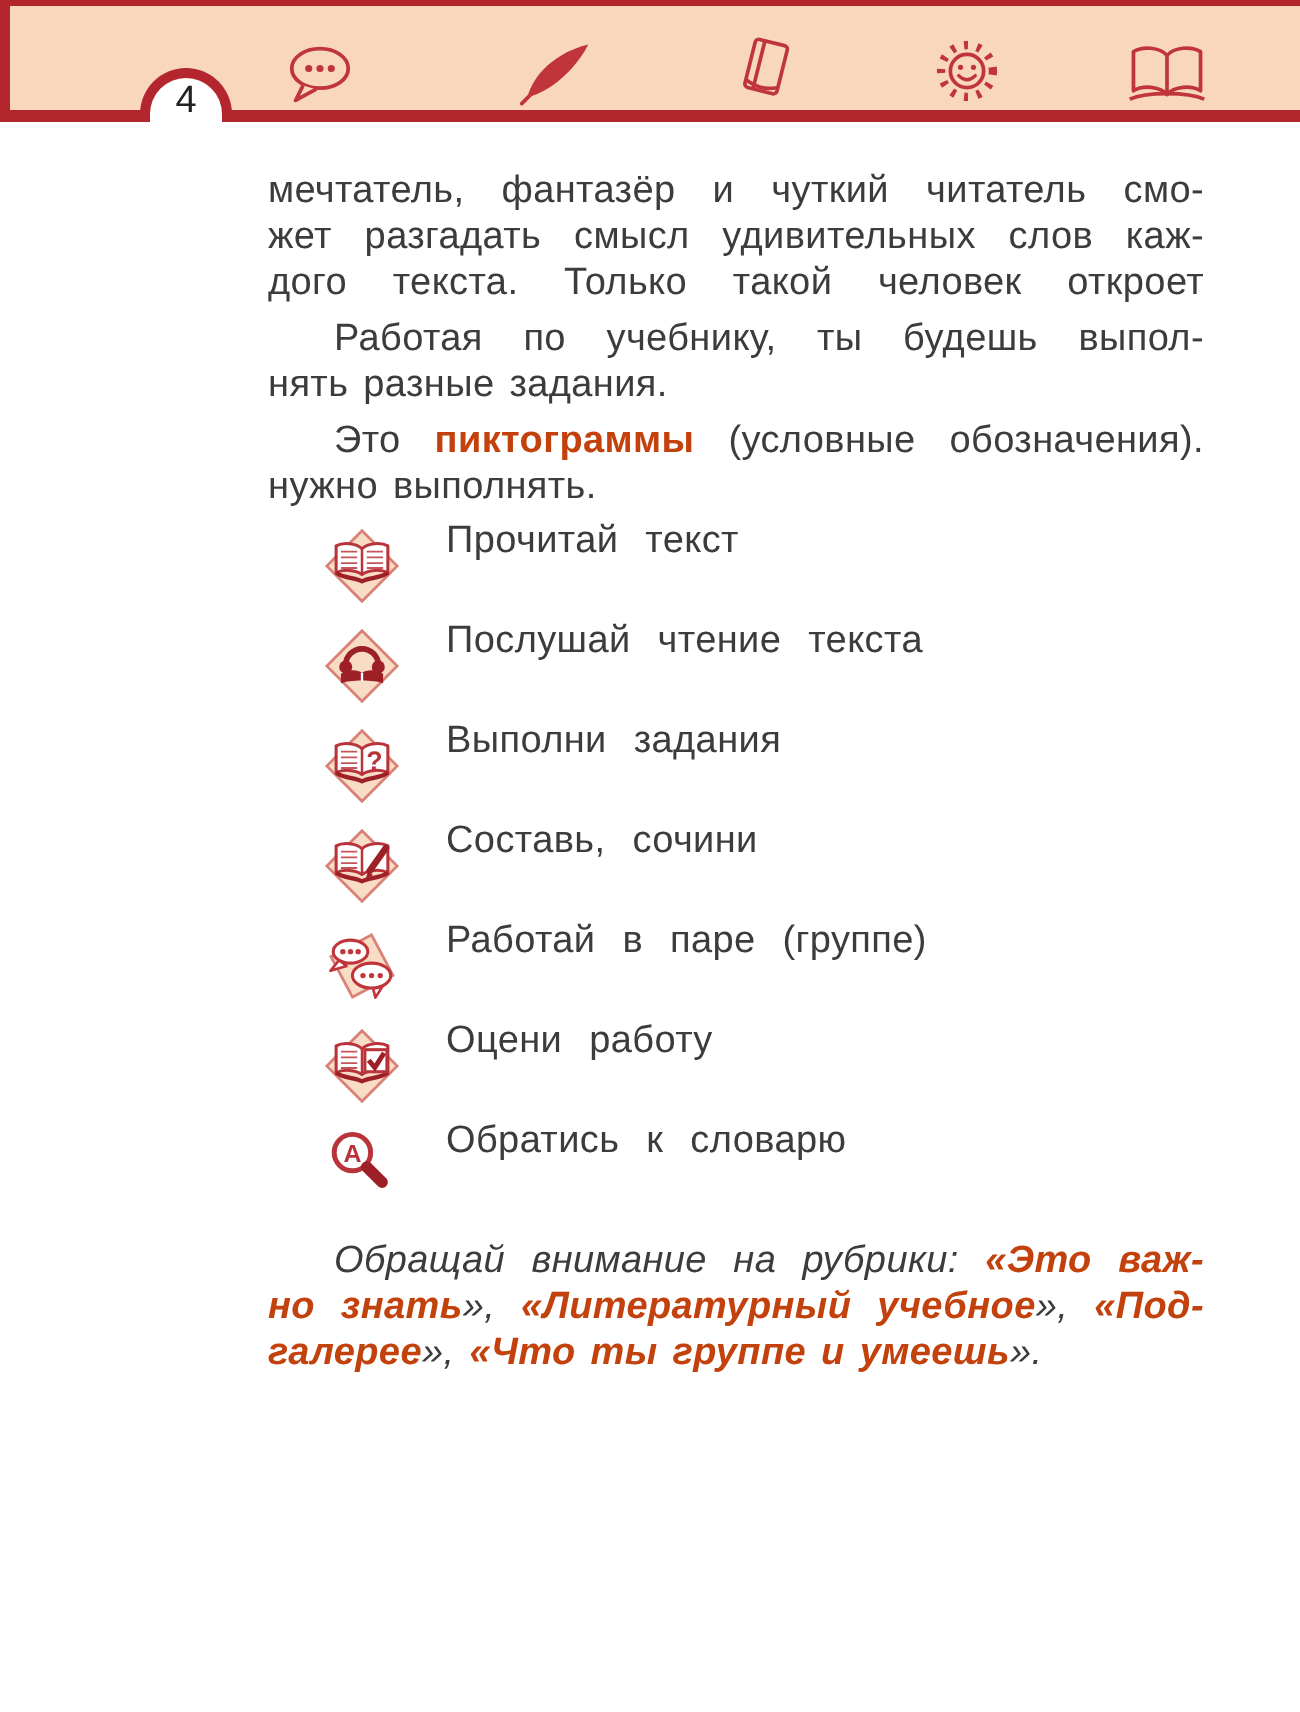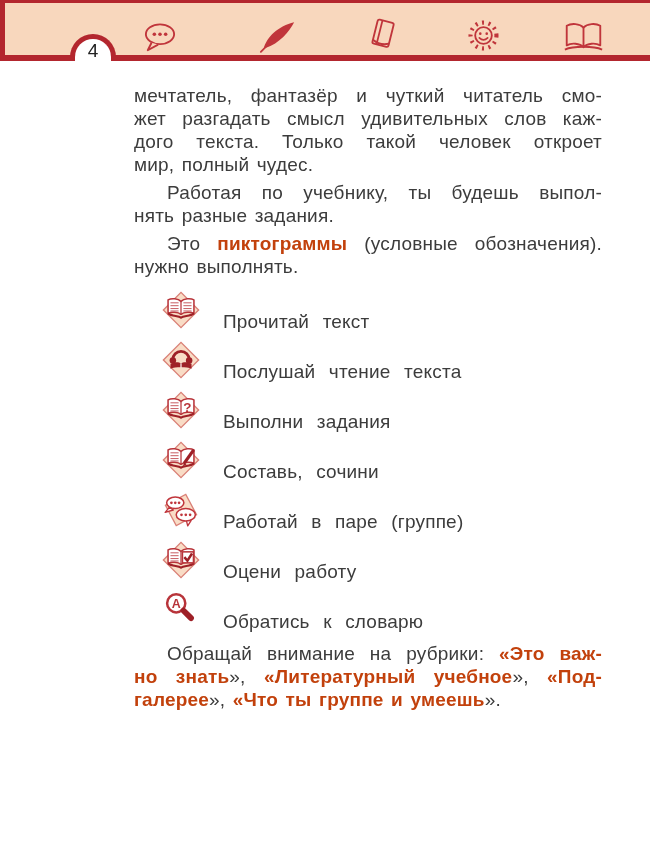--- a/index.html
+++ b/index.html
@@ -34,24 +34,24 @@
   .para{margin:0 0 5px 0;}
   .line{
     font-size:19px;line-height:23px;letter-spacing:.2px;word-spacing:2px;
     text-align:justify;text-align-last:justify;white-space:normal;
   }
   .line.last{text-align-last:left;}
   .line.indent{padding-left:33px;}
   .line b{font-weight:bold;color:#c2410c;}
   
   .pictos{list-style:none;margin:4px 0 0 0;padding:0 0 0 24px;}
-  .pictos li{display:flex;align-items:flex-end;height:50px;}
+  .pictos li{display:flex;align-items:flex-start;height:50px;}
   .pict{width:46px;height:46px;display:flex;align-items:center;justify-content:center;flex:0 0 46px;line-height:0;}
   .pict-label{margin-left:19px;font-size:19px;color:#3c3c3c;word-spacing:8px;letter-spacing:.2px;}
-  .closing{margin-top:9px;}
+  .closing{margin-top:9px;font-style:italic;}
 </style>
 </head>
 <body>
 
 <div class="page">
 
   <header class="band">
     <div class="band-fill"></div>
     <div class="edge-top"></div>
     <div class="edge-left"></div>
@@ -93,21 +93,20 @@
     </div>
   </header>
 
   <main>
     <div class="textcol">
       <div id="intro-paragraphs">
           <div class="para">
             <div class="line"><span>мечтатель, фантазёр и чуткий читатель смо-</span></div>
             <div class="line"><span>жет разгадать смысл удивительных слов каж-</span></div>
             <div class="line"><span>дого текста. Только такой человек откроет</span></div>
-            <div class="line last"><span>мир, полный чудес.</span></div>
           </div>
           <div class="para">
             <div class="line indent"><span>Работая по учебнику, ты будешь выпол-</span></div>
             <div class="line last"><span>нять разные задания.</span></div>
           </div>
           <div class="para">
             <div class="line indent"><span>Это </span><b>пиктограммы</b><span> (условные обозначения).</span></div>
             <div class="line last"><span>нужно выполнять.</span></div>
           </div>
         </div>

